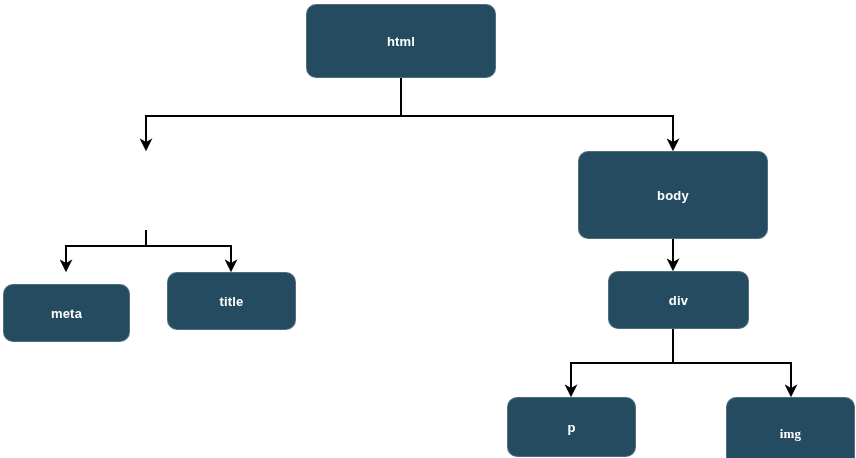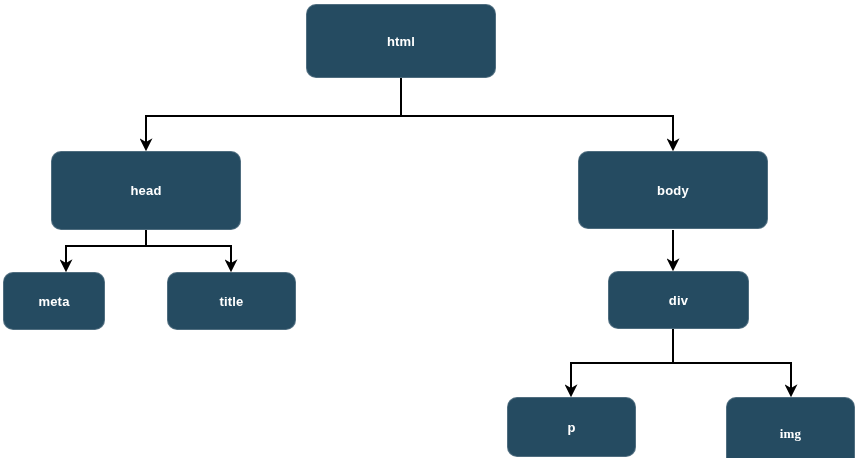--- a/index.html
+++ b/index.html
@@ -20,23 +20,23 @@
     color:var(--label-color,#ffffff);
     font-size:13px;font-weight:bold;
     display:flex;align-items:center;justify-content:center;
     box-sizing:border-box;
     letter-spacing:0.2px;
   }
   
   .n-html {left:306px;top:4px;  width:190px;height:74px;}
   
   .n-head {left:51px; top:151px;width:190px;height:79px;}
-  .n-body {left:578px;top:151px;width:190px;height:78px;}
+  .n-body {left:578px;top:151px;width:190px;height:88px;}
   
-  .n-meta {left:3px;  top:272px;width:102px;height:58px;}
+  .n-meta {left:3px;  top:284px;width:127px;height:58px;}
   .n-title{left:167px;top:272px;width:129px;height:58px;}
   .n-div  {left:608px;top:271px;width:141px;height:58px;}
   
   .n-p    {left:507px;top:397px;width:129px;height:60px;}
   .n-img  {left:726px;top:397px;width:129px;height:73px;font-family:Liberation Serif, serif;}
   svg path, svg line{stroke:var(--edge-color,#000000);stroke-width:2;fill:none;}
   svg .head-shape{fill:var(--edge-color,#000000);stroke:none;}
 </style>
 </head>
 <body>
@@ -62,21 +62,20 @@
 
     <line x1="673" y1="230" x2="673" y2="268" marker-end="url(#arrow)"></line>
 
     <path d="M673 329 V364"></path>
     <path d="M570 363 H792"></path>
     <line x1="571" y1="362" x2="571" y2="394" marker-end="url(#arrow)"></line>
     <line x1="791" y1="362" x2="791" y2="394" marker-end="url(#arrow)"></line>
   </svg>
 
   <div class="node n-html">html</div>
-  <div class="node n-head">head</div>
   <div class="node n-body">body</div>
   <div class="node n-meta">meta</div>
   <div class="node n-title">title</div>
   <div class="node n-div">div</div>
   <div class="node n-p">p</div>
   <div class="node n-img">img</div>
 
 </div>
 
 </body></html>

